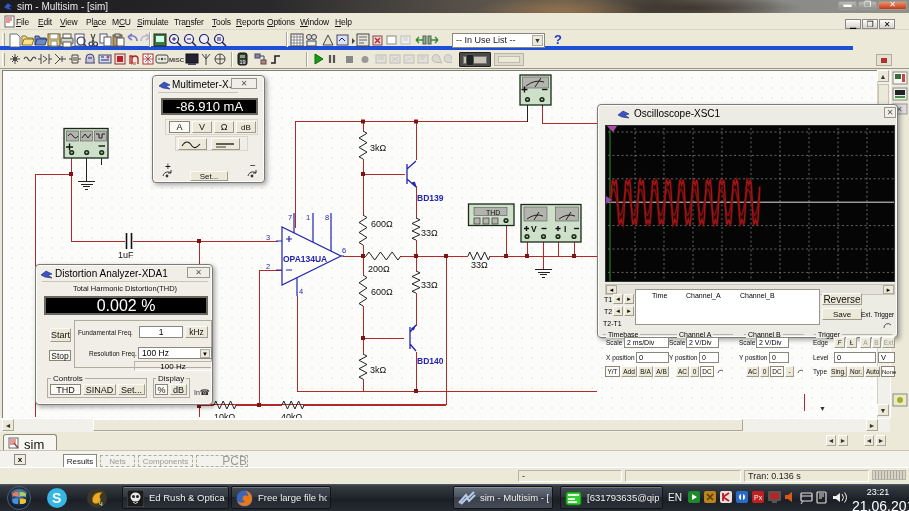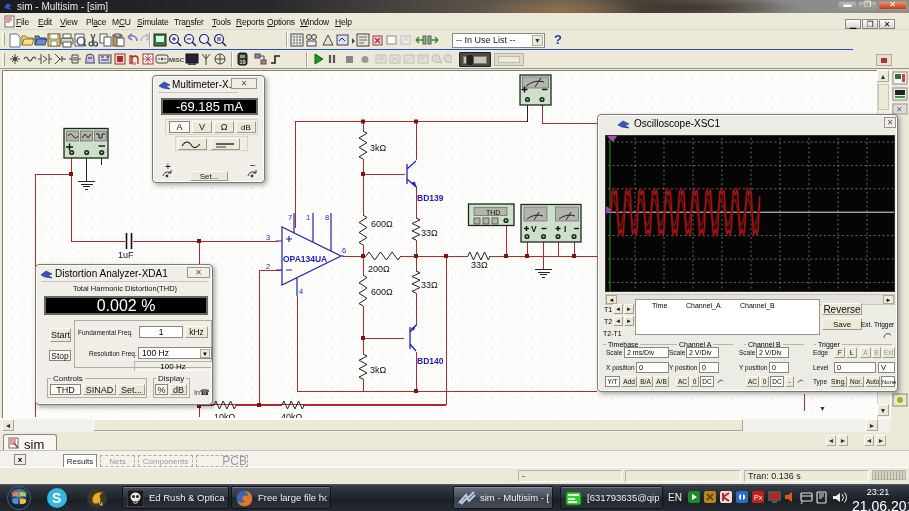--- a/index.html
+++ b/index.html
@@ -16,21 +16,21 @@
 #titlebar .txt { position:absolute; left:17px; top:1px; color:#e8e8e8; font-size:10px; }
 .capbtn { position:absolute; top:1px; height:9px; border:1px solid #9a9a96; border-radius:2px;
   background:linear-gradient(#b8b8b4,#8e8e8a); }
 #btnclose { background:linear-gradient(#e8936a,#c43818); }
 .capbtn span { position:absolute; left:0; right:0; top:-2px; text-align:center; color:#fff; font-size:8px; line-height:9px; }
 
 #menubar { left:0; top:13px; width:909px; height:17px; background:#ece9d8; border-bottom:1px solid #d8d4c8; font-size:8.5px; color:#111; letter-spacing:-0.2px; }
 #menubar .mi { position:absolute; top:4px; }
 .mdibtn { position:absolute; top:6px; width:16px; height:10px; border:1px solid #888; background:linear-gradient(#fdfdfd,#d8d4c8); font-size:8px; text-align:center; line-height:9px; color:#000; }
 
-#tb1 { left:0; top:30px; width:853px; height:20px; background:#ece9d8; border-bottom:1px solid #1d4ed8; }
+#tb1 { left:0; top:30px; width:853px; height:20px; background:#ece9d8; border-bottom:4px solid #1d4ed8; }
 #tb2 { left:0; top:50px; width:909px; height:19px; background:#ece9d8; border-bottom:1px solid #9a968a; }
 .sep { position:absolute; top:2px; width:1px; height:15px; background:#aca899; box-shadow:1px 0 0 #fff; }
 .grip { position:absolute; top:3px; width:3px; height:13px; border-left:1px solid #fff; border-right:1px solid #a8a49a; }
 
 #canvas { left:2px; top:70px; width:875px; height:348px; background:#fcfcfa;
   background-image:radial-gradient(circle, #acaca6 0.5px, rgba(0,0,0,0) 0.75px);
   background-size:10px 10px; background-position:4px 2px; border-top:1px solid #808078; border-left:1px solid #808078; }
 
 #vscroll { left:877px; top:70px; width:13px; height:348px; background:#f2f0ea; border-left:1px solid #d4d0c4; }
 #instbar { left:890px; top:70px; width:19px; height:348px; background:#ece9d8; border-left:1px solid #fff; }
@@ -572,21 +572,21 @@
   <div class="abs" style="left:158px;top:123px;font-size:7px;color:#333">In<span style="font-size:8px">☎</span></div>
 </div>
 
 <div class="win" style="left:152px;top:75px;width:113px;height:108px">
   <svg class="abs" style="left:5px;top:5px" width="13" height="9">
       <path d="M1 5 L6 1 L12 4 L8 5 L12 8 L5 7 Z" fill="#3a55c0" stroke="#16267a" stroke-width="0.6"></path>
     </svg>
   <div class="title" style="left:19px;top:3px">Multimeter-X...</div>
   <div class="closebox" style="left:78px;top:2px;width:26px;height:11px;font-size:8px;line-height:10px">✕</div>
   <div class="abs" style="left:5px;top:16px;width:80px;height:1px;background:#c8c4b8"></div>
-  <div class="blackdisp" style="left:8px;top:22px;width:97px;height:17px;font-size:13px;line-height:14px">-69.185 mA</div>
+  <div class="blackdisp" style="left:8px;top:22px;width:97px;height:17px;font-size:13px;line-height:14px">-86.910 mA</div>
   <div class="abs" style="left:12px;top:43px;width:93px;height:16px;border:1px solid #d8d4c8"></div>
   <div class="btn3d btnpress" style="left:16px;top:45px;width:21px;height:12px;line-height:11px">A</div>
   <div class="btn3d" style="left:39px;top:45px;width:20px;height:12px;line-height:11px">V</div>
   <div class="btn3d" style="left:61px;top:45px;width:20px;height:12px;line-height:11px">Ω</div>
   <div class="btn3d" style="left:83px;top:45px;width:20px;height:12px;font-size:8px;line-height:11px">dB</div>
   <div class="abs" style="left:22px;top:60px;width:73px;height:15px;border:1px solid #d8d4c8"></div>
   <div class="btn3d" style="left:25px;top:62px;width:29px;height:12px"><svg width="27" height="10">
         <path d="M3 7 q5 -8 10 0 q3 4 8 -2" stroke="#111" fill="none" stroke-width="1.1"></path>
       </svg></div>
   <div class="btn3d" style="left:58px;top:62px;width:29px;height:12px"><svg width="27" height="10">
@@ -599,21 +599,21 @@
       <path d="M2 8 a5 5 0 0 1 8 -3 M10 2 v3 h-3" stroke="#333" fill="none"></path>
       <circle cx="6" cy="8" r="1.4" fill="#333"></circle>
     </svg>
   <svg class="abs" style="left:93px;top:92px" width="12" height="12">
       <path d="M2 8 a5 5 0 0 1 8 -3 M10 2 v3 h-3" stroke="#333" fill="none"></path>
       <circle cx="6" cy="8" r="1.4" fill="#333"></circle>
     </svg>
   <div class="btn3d" style="left:37px;top:95px;width:38px;height:10px;font-size:8px;line-height:9px">Set...</div>
 </div>
 
-<div class="win" id="osc" style="left:597px;top:114px;width:301px;height:278px;background:#ecebe4">
+<div class="win" id="osc" style="left:597px;top:104px;width:301px;height:234px;background:#ecebe4">
   <svg class="abs" style="left:19px;top:5px" width="13" height="9">
       <path d="M1 5 L6 1 L12 4 L8 5 L12 8 L5 7 Z" fill="#3a55c0" stroke="#16267a" stroke-width="0.6"></path>
     </svg>
   <div class="title" style="left:36px;top:3px">Oscilloscope-XSC1</div>
   <div class="closebox" style="left:286px;top:2px;width:12px;height:11px;font-size:8px;line-height:10px">✕</div>
 
   <div class="abs" style="left:7px;top:20px;width:290px;height:157px;background:#050505;border:1px solid #333">
     <svg width="290" height="157">
       <g stroke="#a8a8a8" stroke-width="0.6" stroke-dasharray="2,2.5">
         <path d="M29 2 V155 M58 2 V155 M87 2 V155 M116 2 V155 M145 2 V155 M174 2 V155 M203 2 V155 M232 2 V155 M261 2 V155"></path>

